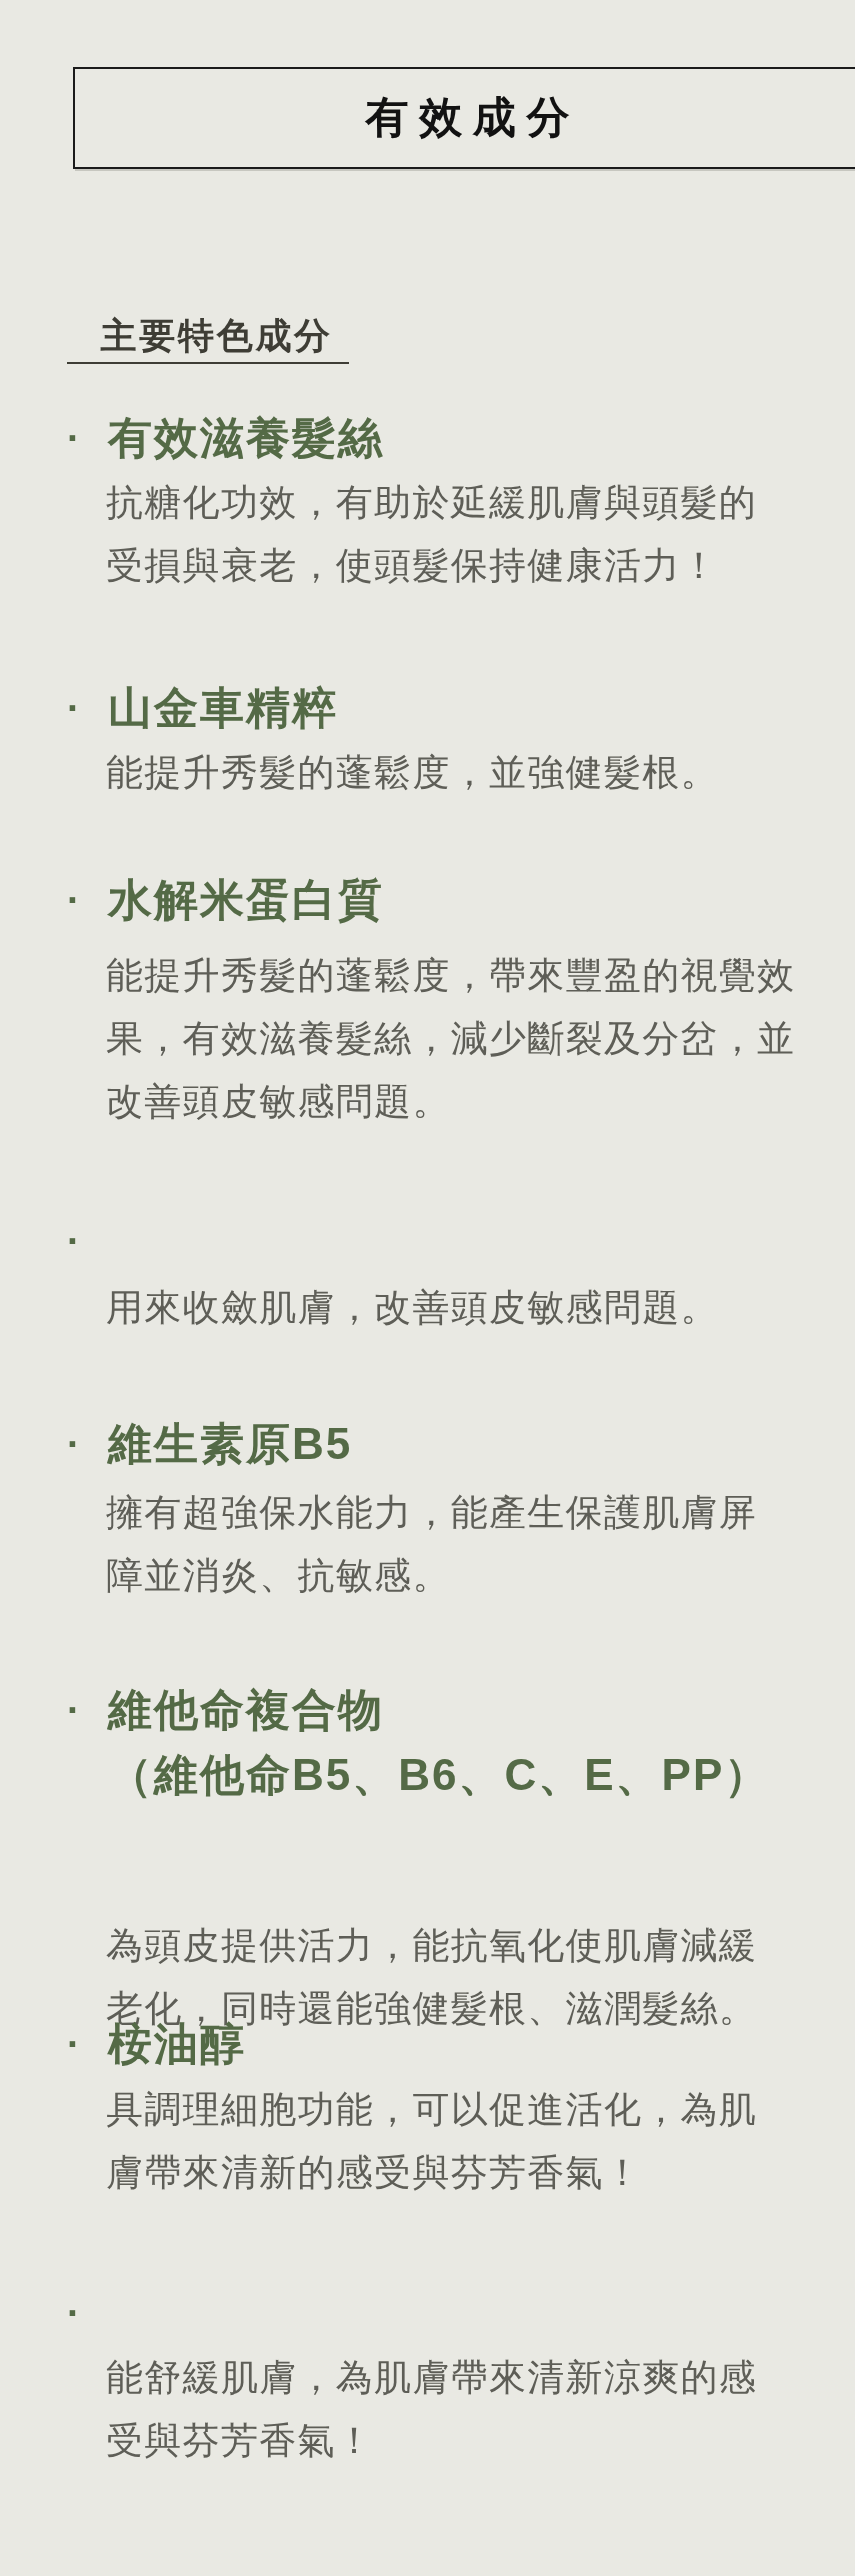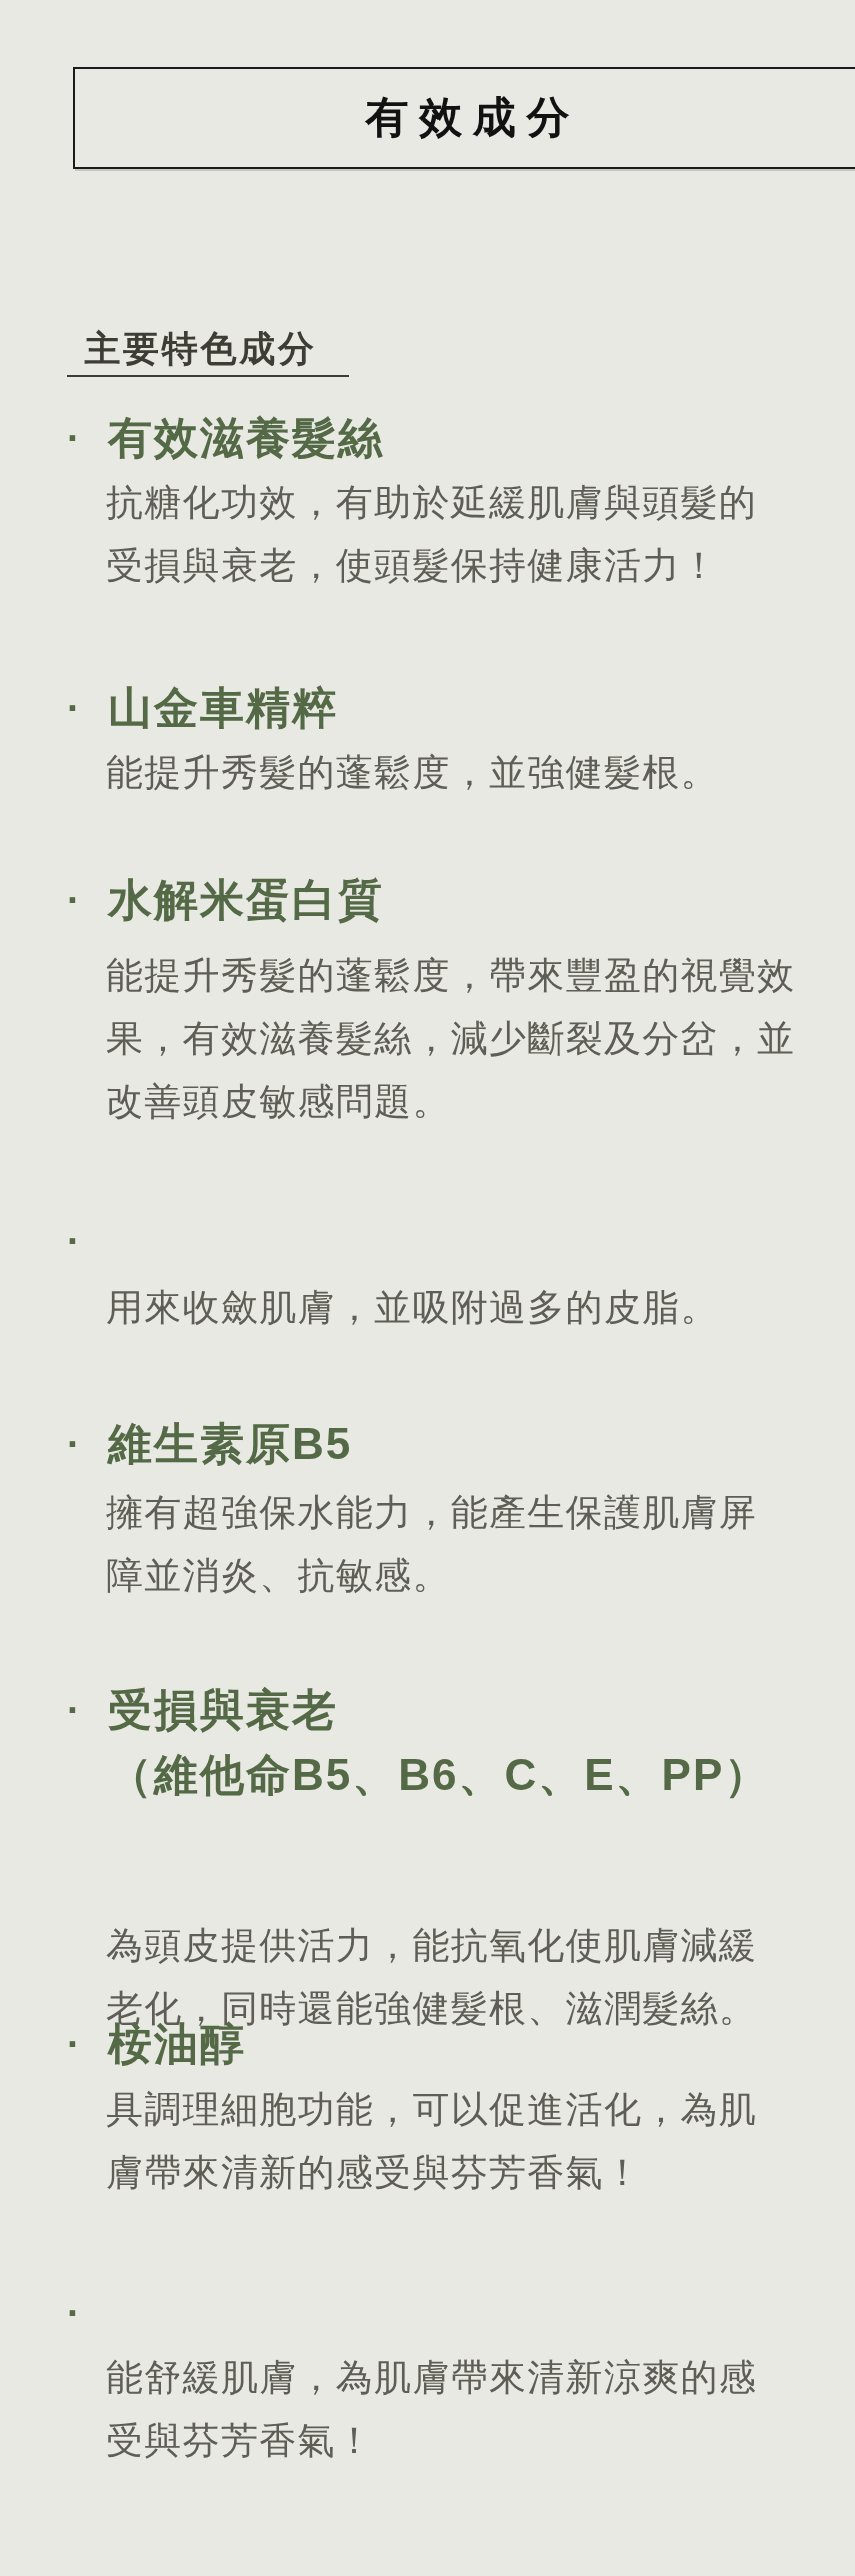--- a/index.html
+++ b/index.html
@@ -39,25 +39,26 @@
     margin:0;
     padding-left:10.7px; 
     font-size:43px;
     font-weight:bold;
     letter-spacing:10.7px;
     color:var(--title-text);
   }
   
   .section-heading{
     position:absolute;
-    left:67px; top:329px;
+    left:67px; top:316px;
     width:282px;
     box-sizing:border-box;
     padding:0 0 6px 17.4px;
     border-bottom:2.7px solid var(--section-heading);
+    text-align:center;
   }
   .section-heading h2{
     margin:0;
     font-size:36px;
     line-height:40px;
     font-weight:bold;
     letter-spacing:2.7px;
     color:var(--section-heading);
   }
   
@@ -134,36 +135,36 @@
     </div>
     <p class="desc" style="top:944px">能提升秀髮的蓬鬆度，帶來豐盈的視覺效
 果，有效滋養髮絲，減少斷裂及分岔，並
 改善頭皮敏感問題。</p>
   </div>
 
   <div class="item">
     <div class="head" style="top:1208px">
       <span class="bullet">·</span>
     </div>
-    <p class="desc" style="top:1276px">用來收斂肌膚，並吸附過多的皮脂。</p>
+    <p class="desc" style="top:1276px">用來收斂肌膚，改善頭皮敏感問題。</p>
   </div>
 
   <div class="item">
     <div class="head" style="top:1411px">
       <span class="bullet">·</span>
       <h3 class="name">維生素原B5</h3>
     </div>
     <p class="desc" style="top:1481px">擁有超強保水能力，能產生保護肌膚屏
 障並消炎、抗敏感。</p>
   </div>
 
   <div class="item">
     <div class="head" style="top:1677px">
       <span class="bullet">·</span>
-      <h3 class="name">受損與衰老
+      <h3 class="name">維他命複合物
 （維他命B5、B6、C、E、PP）</h3>
     </div>
     <p class="desc" style="top:1914px">為頭皮提供活力，能抗氧化使肌膚減緩
 老化，同時還能強健髮根、滋潤髮絲。</p>
   </div>
 
   <div class="item">
     <div class="head" style="top:2011px">
       <span class="bullet">·</span>
       <h3 class="name">桉油醇</h3>

